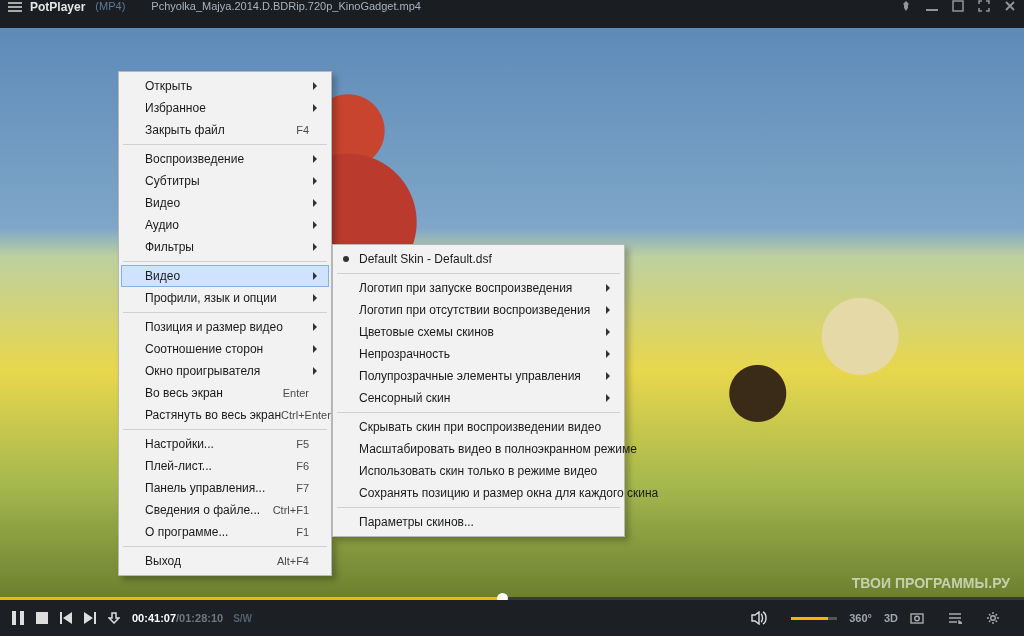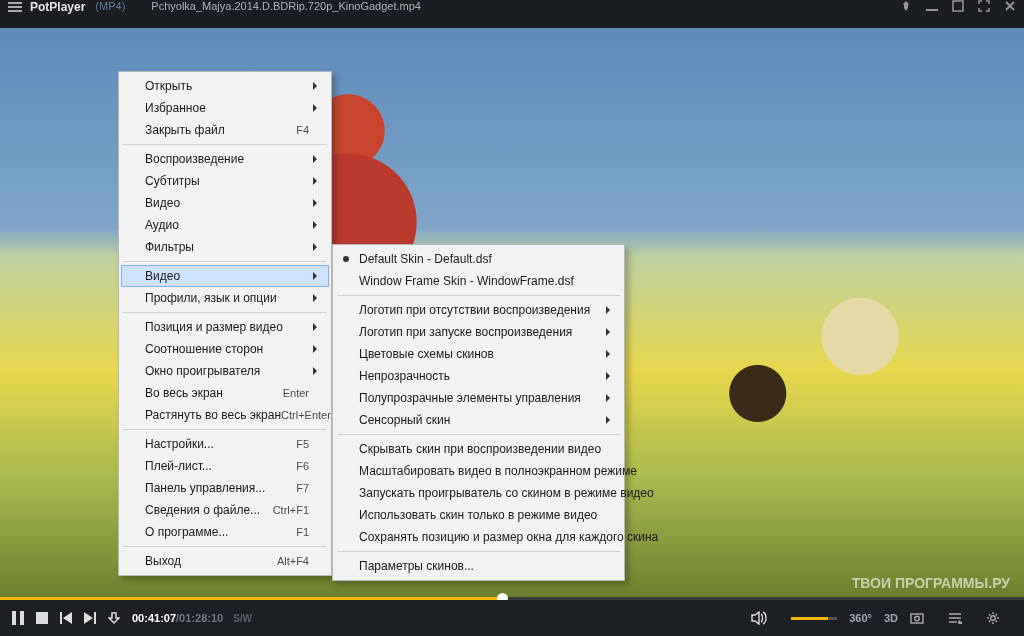--- a/index.html
+++ b/index.html
@@ -182,33 +182,30 @@
         <span class="lbl">Выход</span>
         <span class="cut">Alt+F4</span>
       </div>
     </div>
 
   <div class="menu menu2" id="menu2">
       <div class="mi">
         <span class="radio-dot"></span>
         <span class="lbl">Default Skin - Default.dsf</span>
       </div>
-      <div class="mi">
-        <span class="lbl">Window Frame Skin - WindowFrame.dsf</span>
-      </div>
-      <div class="sep"></div>
+      <div class="sep"></div>
+      <div class="mi">
+        <span class="lbl">Логотип при запуске воспроизведения</span>
+        <span class="sub"></span>
+      </div>
       <div class="mi">
         <span class="lbl">Логотип при отсутствии воспроизведения</span>
         <span class="sub"></span>
       </div>
       <div class="mi">
-        <span class="lbl">Логотип при запуске воспроизведения</span>
-        <span class="sub"></span>
-      </div>
-      <div class="mi">
         <span class="lbl">Цветовые схемы скинов</span>
         <span class="sub"></span>
       </div>
       <div class="mi">
         <span class="lbl">Непрозрачность</span>
         <span class="sub"></span>
       </div>
       <div class="mi">
         <span class="lbl">Полупрозрачные элементы управления</span>
         <span class="sub"></span>
@@ -216,23 +213,20 @@
       <div class="mi">
         <span class="lbl">Сенсорный скин</span>
         <span class="sub"></span>
       </div>
       <div class="sep"></div>
       <div class="mi">
         <span class="lbl">Скрывать скин при воспроизведении видео</span>
       </div>
       <div class="mi">
         <span class="lbl">Масштабировать видео в полноэкранном режиме</span>
-      </div>
-      <div class="mi">
-        <span class="lbl">Запускать проигрыватель со скином в режиме видео</span>
       </div>
       <div class="mi">
         <span class="lbl">Использовать скин только в режиме видео</span>
       </div>
       <div class="mi">
         <span class="lbl">Сохранять позицию и размер окна для каждого скина</span>
       </div>
       <div class="sep"></div>
       <div class="mi">
         <span class="lbl">Параметры скинов...</span>

